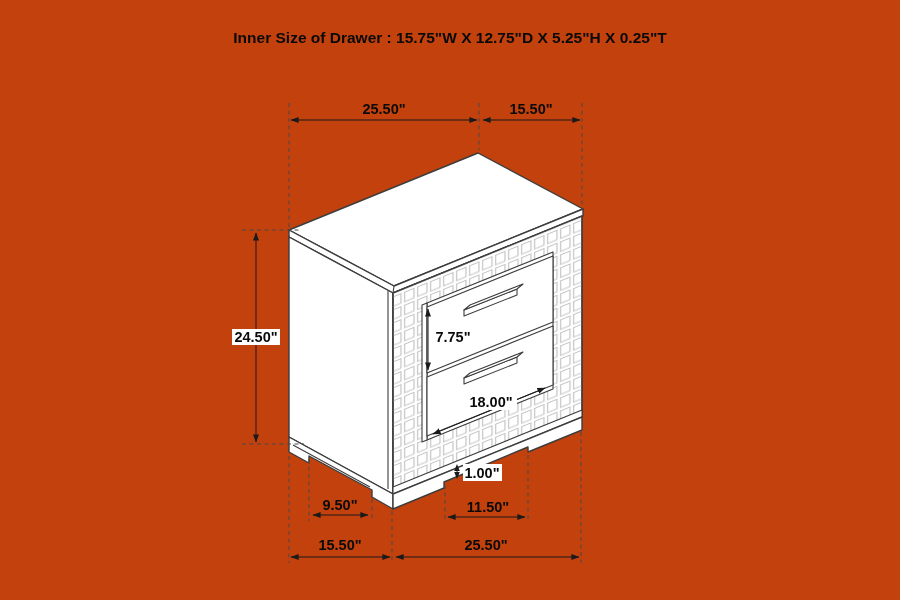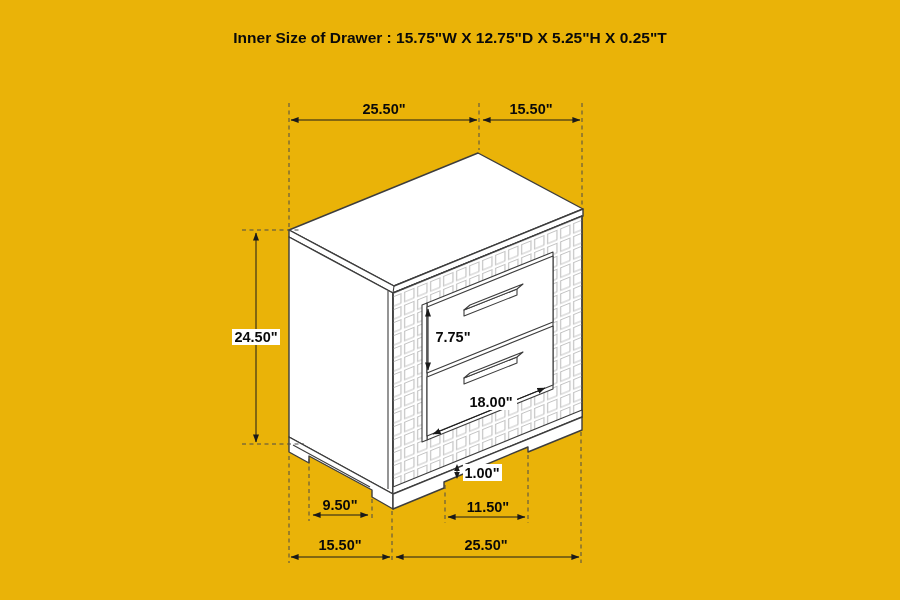--- a/index.html
+++ b/index.html
@@ -1,16 +1,16 @@
 <!DOCTYPE html>
 <html><head>
 <meta charset="utf-8">
 <style>
   html,body{margin:0;padding:0;background:#fff;}
-  .stage{position:relative;width:900px;height:600px;background:#eab308;overflow:hidden;
+  .stage{position:relative;width:900px;height:600px;background:#c2410c;overflow:hidden;
          font-family:"Liberation Sans",sans-serif;}
   svg{position:absolute;left:0;top:0;}
   .outline{fill:#ffffff;stroke:#3d3d3d;stroke-width:1.4;stroke-linejoin:round;}
   .inner  {fill:#ffffff;stroke:#3d3d3d;stroke-width:1.1;stroke-linejoin:round;}
   .edge   {fill:none;stroke:#3d3d3d;stroke-width:1.1;}
   .tex    {stroke:#3d3d3d;stroke-width:1.3;stroke-linejoin:round;}
   .dim    {stroke:#1a1a1a;stroke-width:1;fill:none;}
   .ext    {stroke:#4a4a4a;stroke-width:1;fill:none;stroke-dasharray:4 3.5;}
   .lbl    {font-family:"Liberation Sans",sans-serif;font-weight:bold;font-size:14.5px;
            fill:#0a0a0a;text-anchor:middle;}

